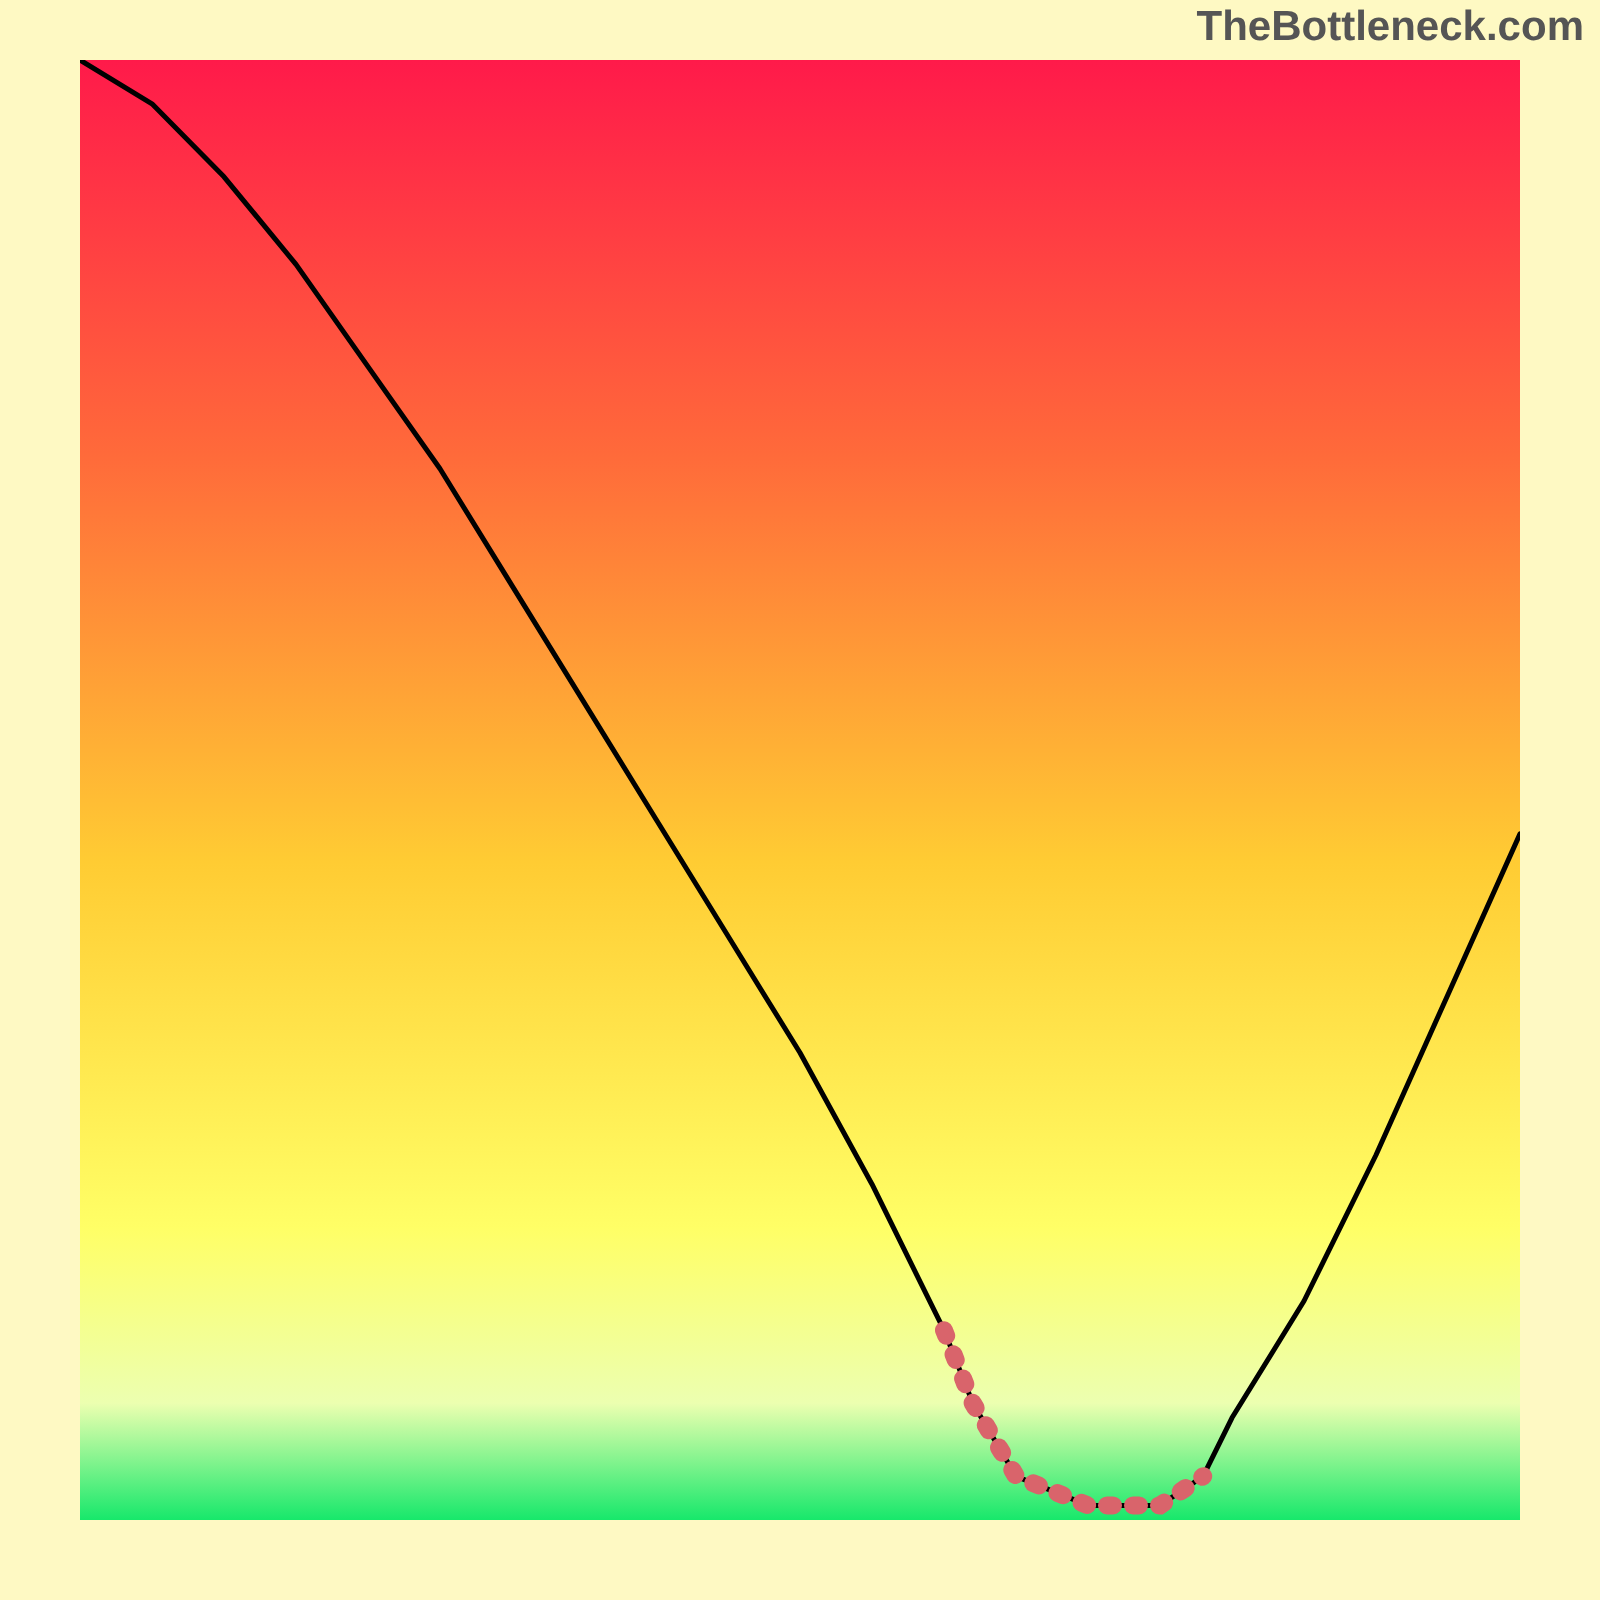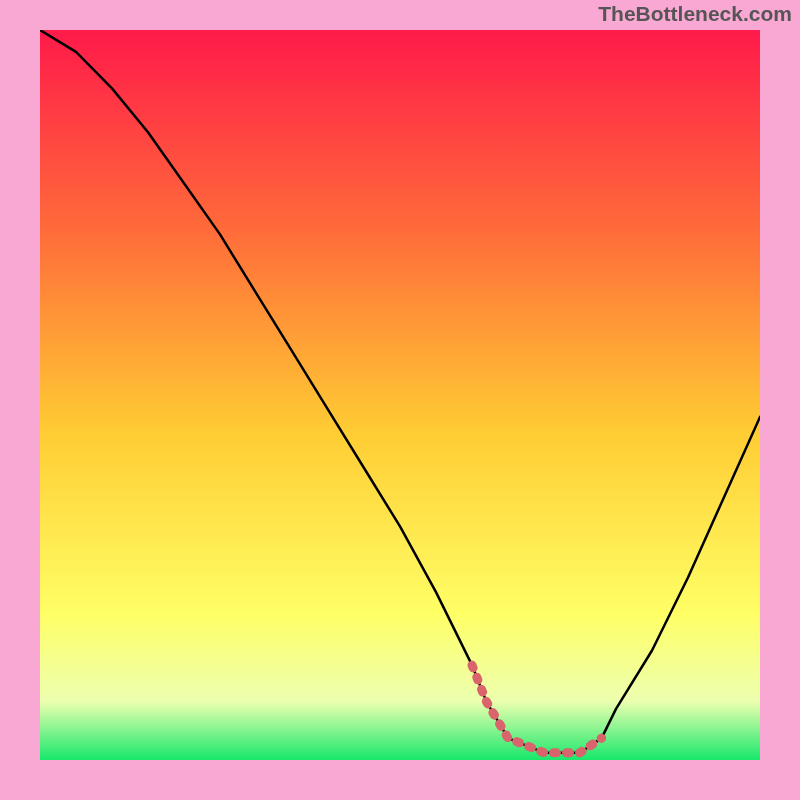--- a/index.html
+++ b/index.html
@@ -8,21 +8,21 @@
     width: 800px;
     height: 800px;
     background: #000;
     overflow: hidden;
     font-family: Arial, Helvetica, sans-serif;
   }
   .frame {
     position: relative;
     width: 800px;
     height: 800px;
-    background: #f9a8d4;
+    background: #fef9c3;
   }
   .watermark {
     position: absolute;
     top: 2px;
     right: 8px;
     color: #555;
     font-size: 21px;
     font-weight: bold;
     z-index: 10;
     user-select: none;

